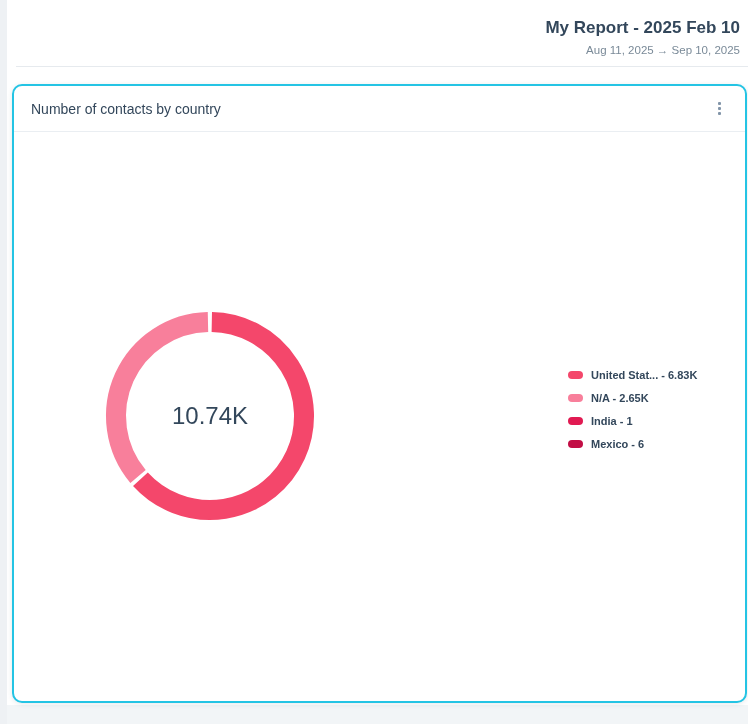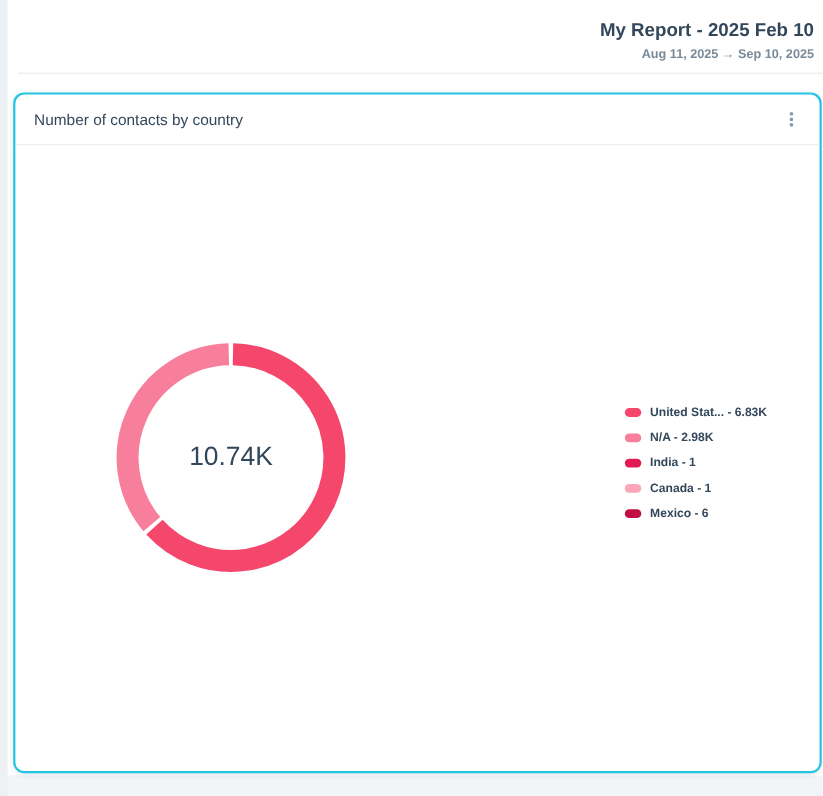--- a/index.html
+++ b/index.html
@@ -21,21 +21,21 @@
   }
   .report-header {
     padding: 16px 8px 0 16px;
     text-align: right;
     background: #ffffff;
   }
   .report-title {
     font-size: 17px; font-weight: 700; color: #33475b; line-height: 24px;
   }
   .report-dates {
-    font-size: 11.5px; font-weight: 700; color: #7a8a98; line-height: 16px; margin-top: 2px;
+    font-size: 11.5px; font-weight: 400; color: #7a8a98; line-height: 16px; margin-top: 2px;
   }
   .header-divider {
     margin-left: 16px; margin-top: 8px;
     border-bottom: 1px solid #e6eaee; height: 0;
   }
   .card {
     position: absolute;
     left: 12px; top: 84px;
     width: 735px; height: 619px;
     background: #ffffff;
@@ -116,29 +116,25 @@
         <path d="M 38.04 170.48 A 94 94 0 0 1 107.98 16.02" fill="none" stroke="#f87f9b" stroke-width="20"></path>
       </svg>
     <div class="donut-center">10.74K</div>
     <div class="legend">
         <div class="legend-item">
           <span class="legend-swatch" style="background: rgb(244, 71, 107);"></span>
           <span class="legend-label">United Stat... - 6.83K</span>
         </div>
         <div class="legend-item">
           <span class="legend-swatch" style="background: rgb(248, 127, 155);"></span>
-          <span class="legend-label">N/A - 2.98K</span>
+          <span class="legend-label">N/A - 2.65K</span>
         </div>
         <div class="legend-item">
           <span class="legend-swatch" style="background: rgb(225, 26, 82);"></span>
           <span class="legend-label">India - 1</span>
-        </div>
-        <div class="legend-item">
-          <span class="legend-swatch" style="background: rgb(252, 166, 186);"></span>
-          <span class="legend-label">Canada - 1</span>
         </div>
         <div class="legend-item">
           <span class="legend-swatch" style="background: rgb(194, 14, 69);"></span>
           <span class="legend-label">Mexico - 6</span>
         </div>
       </div>
   </div>
 </section>
 
 </body></html>

